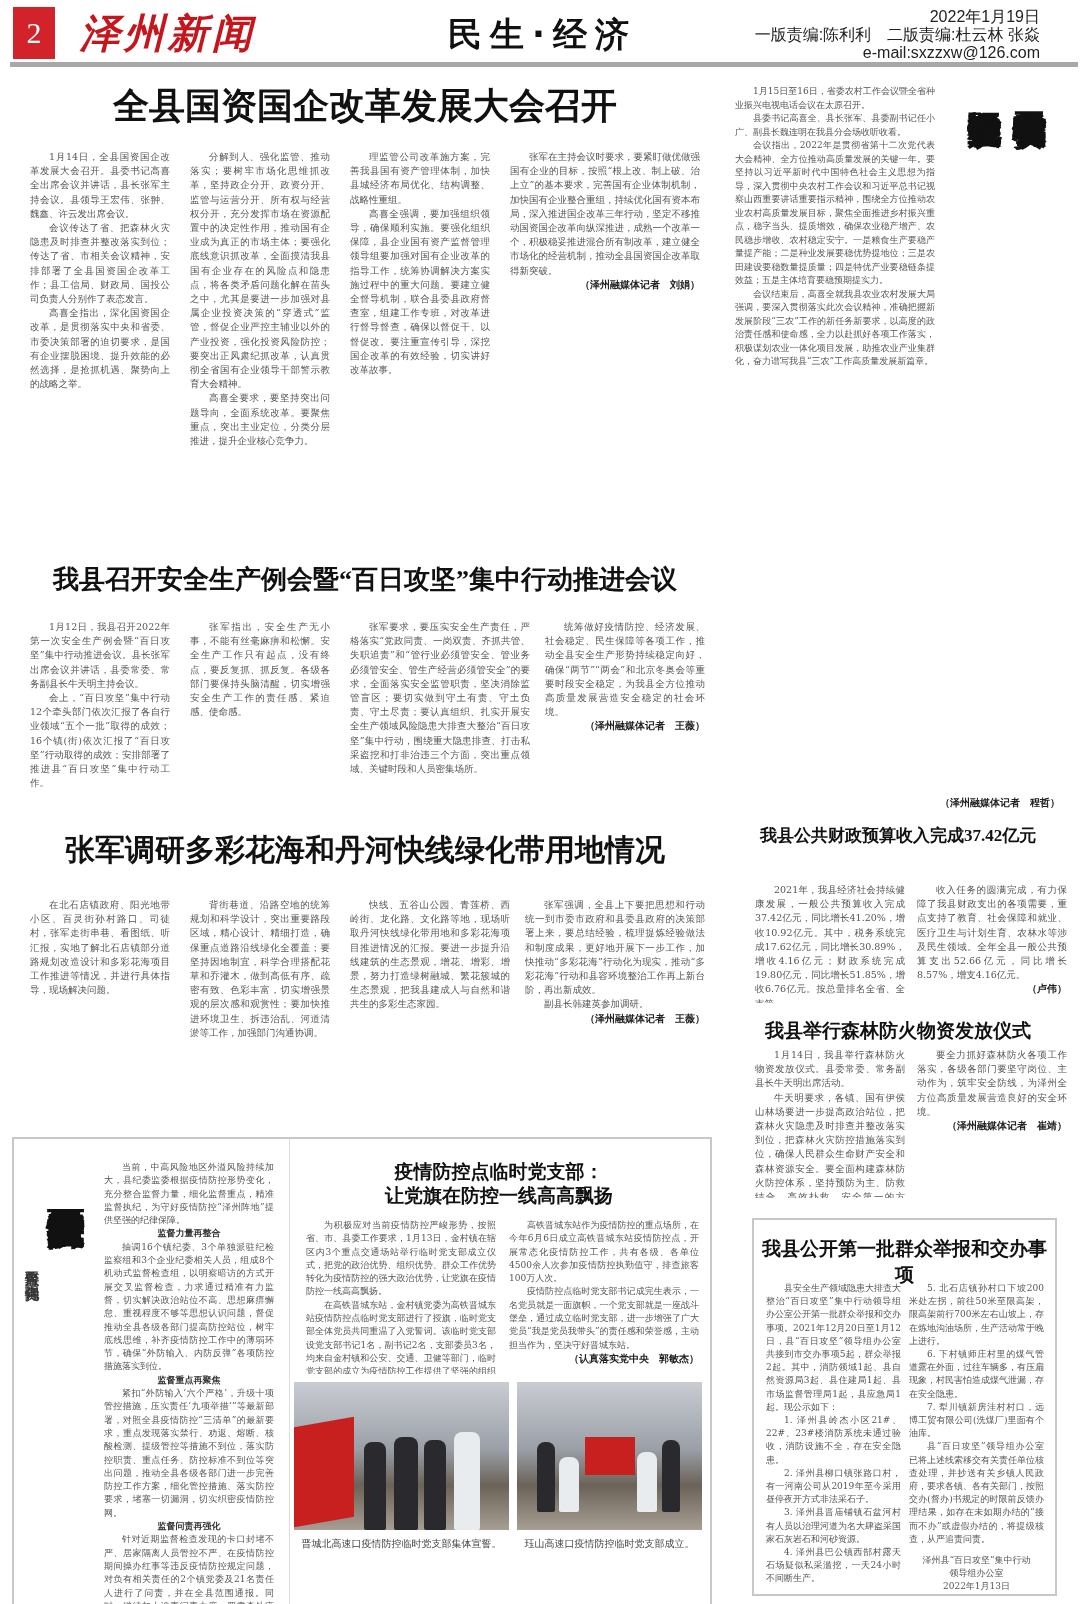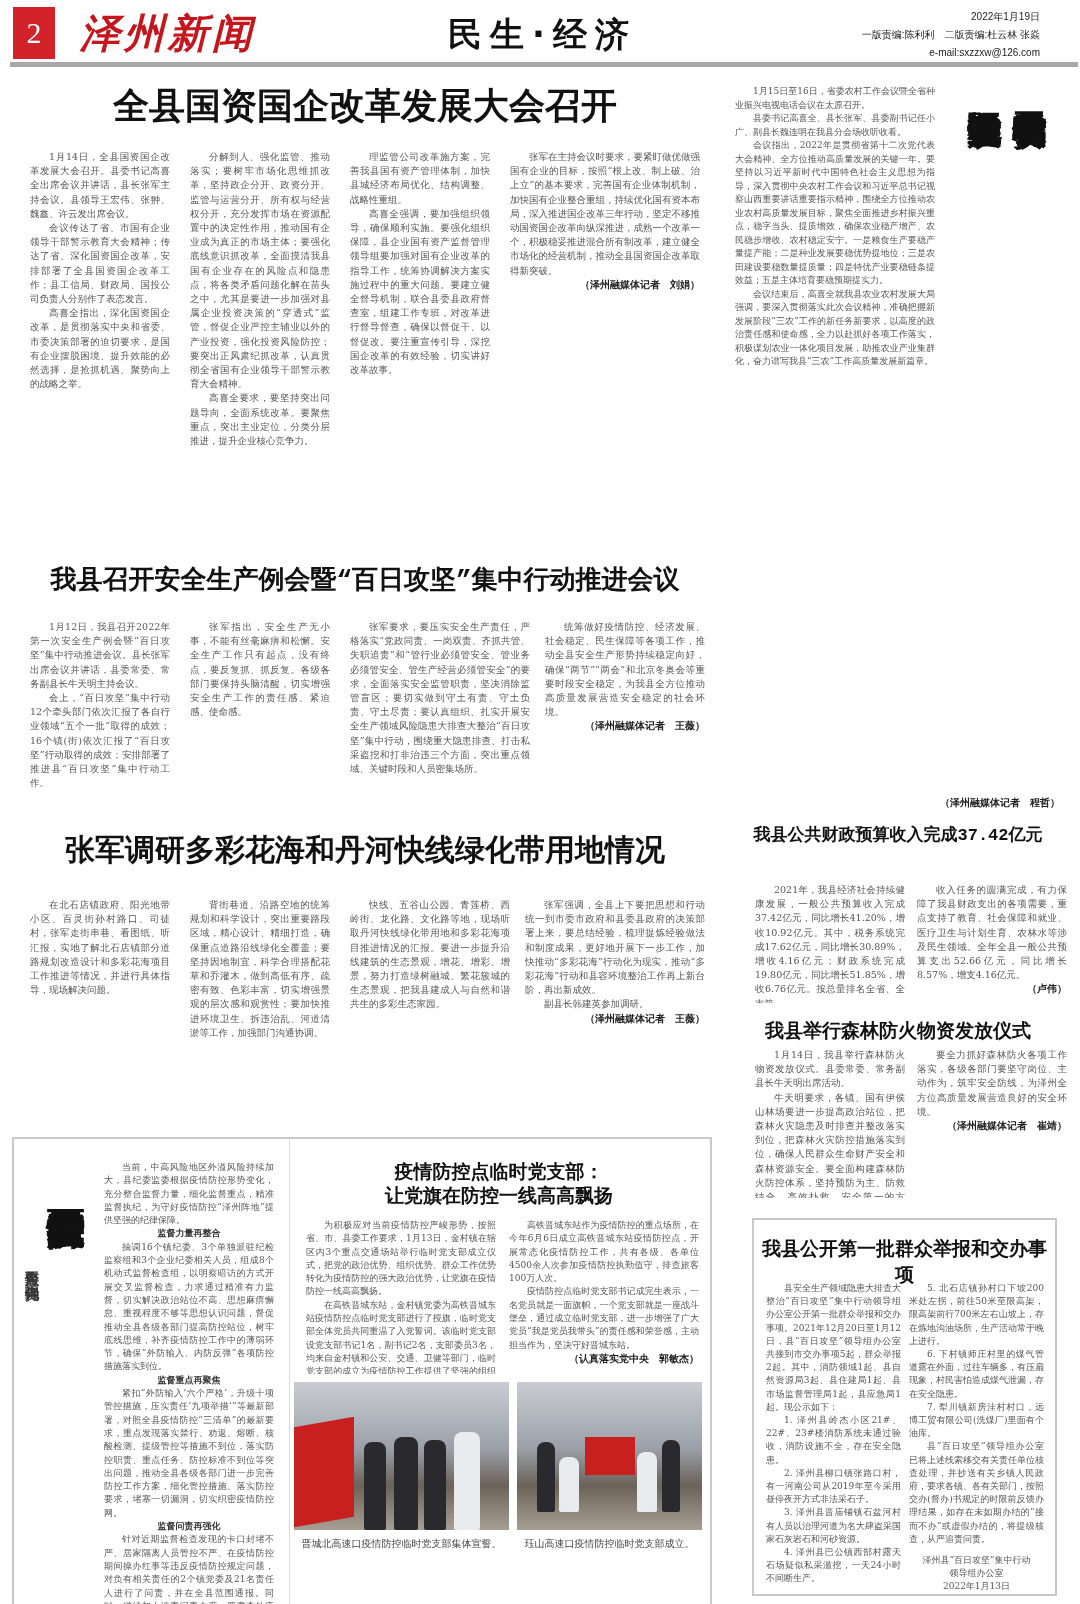--- a/index.html
+++ b/index.html
@@ -7,24 +7,24 @@
   body { font-family: "DejaVu Serif", "Liberation Serif", serif; color: #333; position: relative; }
 
   .masthead { position: absolute; left: 0; top: 0; width: 1080px; height: 70px; }
   .page-num { position: absolute; left: 13px; top: 7px; width: 42px; height: 52px; background: #d2232a; color: #fff;
               font-family: "Liberation Serif", serif; font-size: 30px; text-align: center; line-height: 52px; }
   .paper-name { position: absolute; left: 80px; top: 6px; font-size: 40px; color: #c4161c; font-style: italic;
                 font-weight: bold; letter-spacing: 4px; font-family: Liberation Mono, monospace; }
   .section-title { position: absolute; left: 448px; top: 12px; font-size: 34px; font-weight: bold; color: #111;
                    letter-spacing: 8px; font-family: "DejaVu Sans", sans-serif; }
   .meta { position: absolute; right: 40px; top: 8px; text-align: right; font-family: "Liberation Sans", sans-serif;
-          font-size: 10px; color: #222; line-height: 18px; }
+          font-size: 16px; color: #222; line-height: 18px; }
   .rule { position: absolute; left: 10px; top: 62px; width: 1068px; height: 5px; background: #a8a8a8; }
 
-  .headline { position: absolute; font-family: Liberation Mono, monospace; font-weight: bold; color: #111; text-align: center; }
+  .headline { position: absolute; font-family: Liberation Serif, serif; font-weight: bold; color: #111; text-align: center; }
   .col { position: absolute; font-size: 9.5px; line-height: 14.2px; color: #555; text-align: justify; overflow: hidden; }
   .col p { text-indent: 2em; }
   .byline { font-family: "DejaVu Sans", sans-serif; font-weight: bold; color: #222; text-align: right; font-size: 10px; }
   .vert { position: absolute; writing-mode: vertical-rl; font-family: "DejaVu Sans", sans-serif; font-weight: bold; color: #111; }
   .box { position: absolute; border: 2px solid #c8c8c8; }
   .subhead { text-align: center; font-family: "DejaVu Sans", sans-serif; font-weight: bold; color: #333; text-indent: 0 !important; }
   .photo { position: absolute; background: linear-gradient(180deg, #c9ccd2 0%, #9ba0a8 45%, #6b6258 70%, #a89f94 100%); overflow: hidden; }
   .photo .flag { position: absolute; background: #c8201f; }
   .photo .person { position: absolute; background: #2a2a2e; border-radius: 8px 8px 2px 2px; }
   .photo .white { background: #e8ecef; }
@@ -46,21 +46,21 @@
     <div>一版责编:陈利利　二版责编:杜云林 张焱</div>
     <div>e-mail:sxzzxw@126.com</div>
   </div>
   <div class="rule"></div>
 </header>
 
 <article>
   <h1 class="headline" style="left:20px;top:82px;width:690px;font-size:36px;">全县国资国企改革发展大会召开</h1>
   <div class="col" style="left:30px;top:150px;width:140px;height:395px;">
     <p>1月14日，全县国资国企改革发展大会召开。县委书记高喜全出席会议并讲话，县长张军主持会议。县领导王宏伟、张翀、魏鑫、许云发出席会议。</p>
-    <p>会议传达了省、市国有企业领导干部警示教育大会精神；传达了省、深化国资国企改革，安排部署了全县国资国企改革工作；县工信局、财政局、国投公司负责人分别作了表态发言。</p>
+    <p>会议传达了省、把森林火灾隐患及时排查并整改落实到位；传达了省、市相关会议精神，安排部署了全县国资国企改革工作；县工信局、财政局、国投公司负责人分别作了表态发言。</p>
     <p>高喜全指出，深化国资国企改革，是贯彻落实中央和省委、市委决策部署的迫切要求，是国有企业摆脱困境、提升效能的必然选择，是抢抓机遇、聚势向上的战略之举。</p>
   </div>
   <div class="col" style="left:190px;top:150px;width:140px;height:395px;">
     <p>分解到人、强化监管、推动落实；要树牢市场化思维抓改革，坚持政企分开、政资分开、监管与运营分开、所有权与经营权分开，充分发挥市场在资源配置中的决定性作用，推动国有企业成为真正的市场主体；要强化底线意识抓改革，全面摸清我县国有企业存在的风险点和隐患点，将各类矛盾问题化解在苗头之中，尤其是要进一步加强对县属企业投资决策的“穿透式”监管，督促企业严控主辅业以外的产业投资，强化投资风险防控；要突出正风肃纪抓改革，认真贯彻全省国有企业领导干部警示教育大会精神。</p>
     <p>高喜全要求，要坚持突出问题导向，全面系统改革。要聚焦重点，突出主业定位，分类分层推进，提升企业核心竞争力。</p>
   </div>
   <div class="col" style="left:350px;top:150px;width:140px;height:395px;">
     <p>理监管公司改革施方案，完善我县国有资产管理体制，加快县城经济布局优化、结构调整、战略性重组。</p>
     <p>高喜全强调，要加强组织领导，确保顺利实施。要强化组织保障，县企业国有资产监督管理领导组要加强对国有企业改革的指导工作，统筹协调解决方案实施过程中的重大问题。要建立健全督导机制，联合县委县政府督查室，组建工作专班，对改革进行督导督查，确保以督促干、以督促改。要注重宣传引导，深挖国企改革的有效经验，切实讲好改革故事。</p>
   </div>

